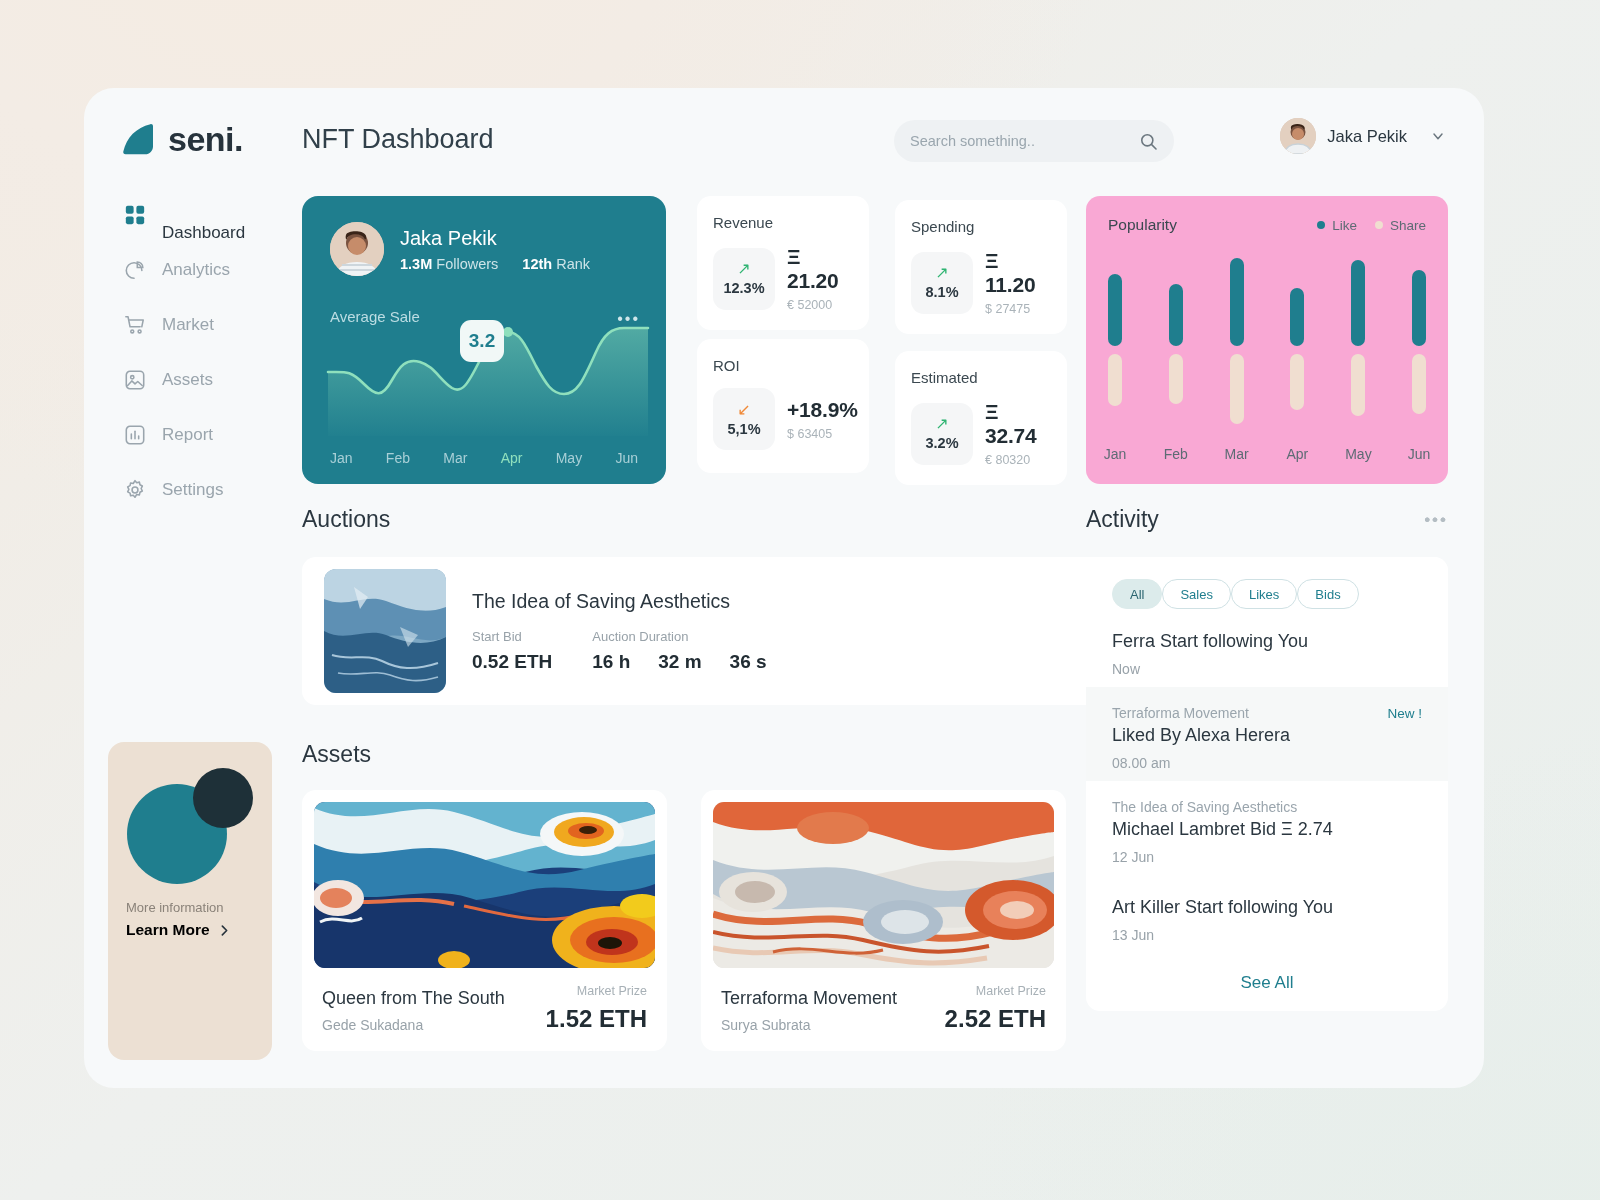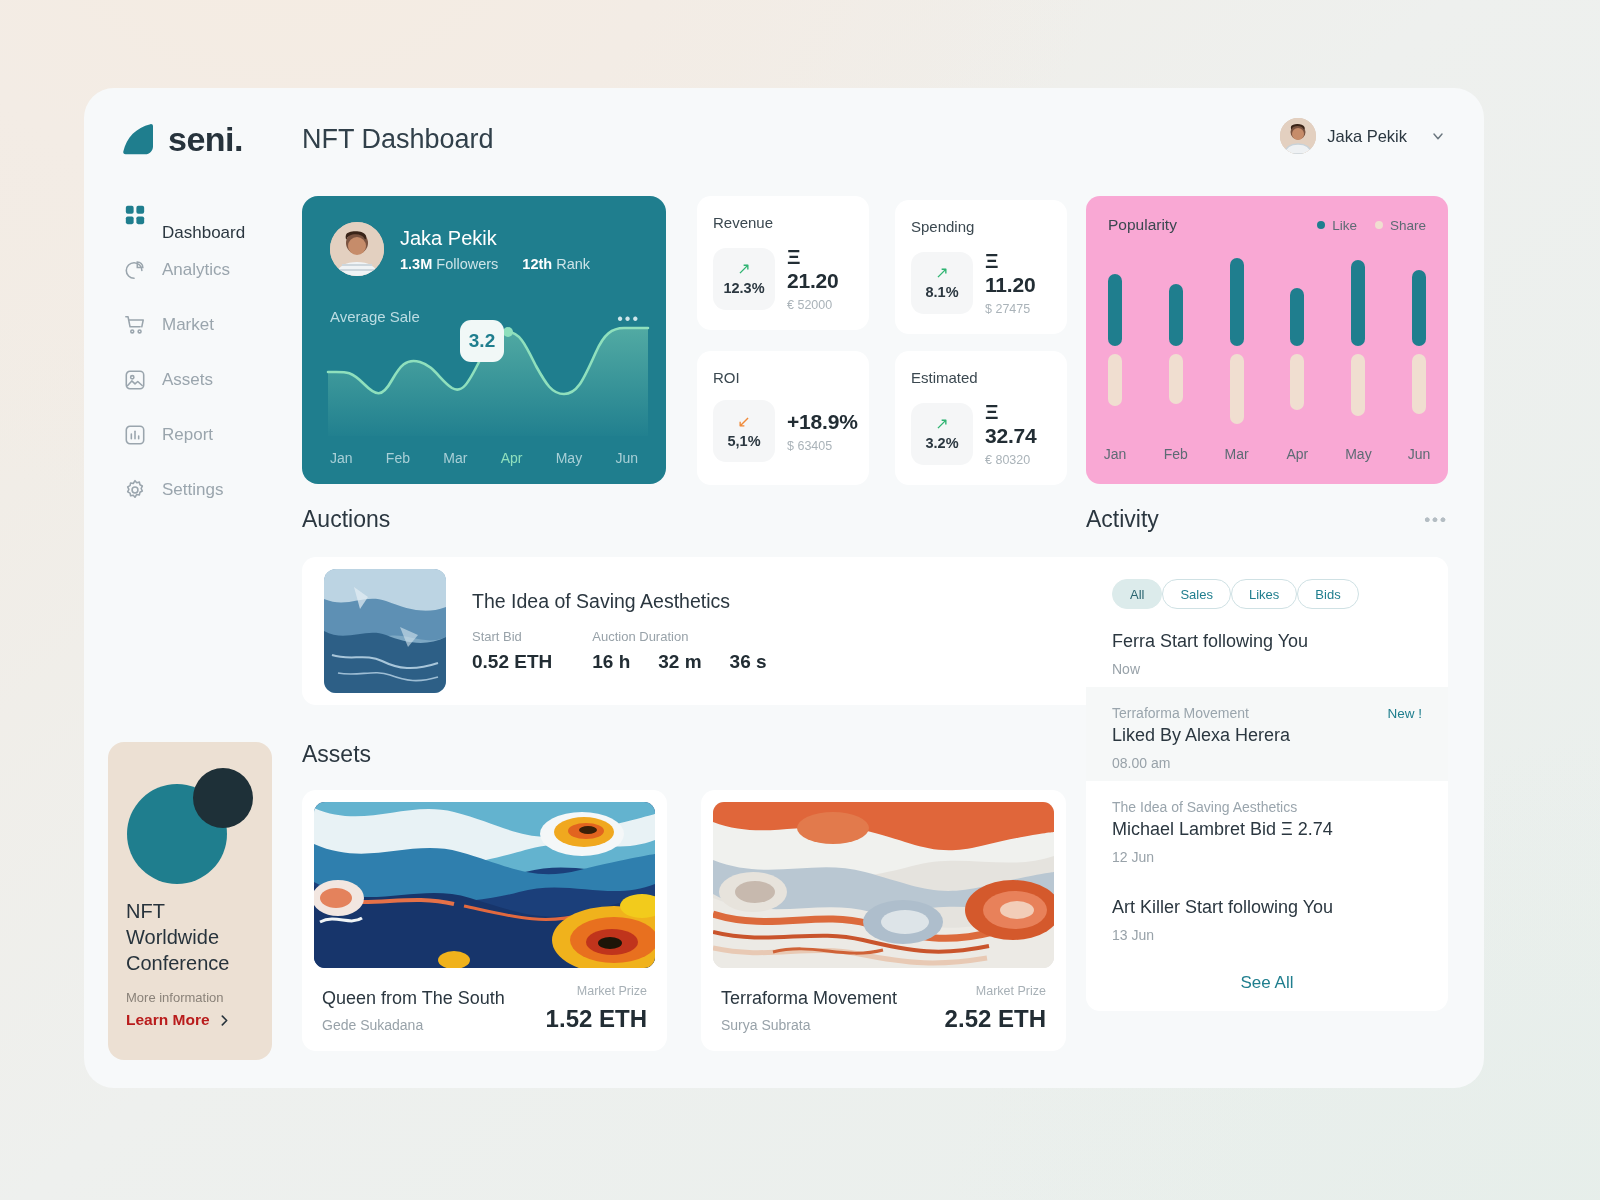--- a/index.html
+++ b/index.html
@@ -89,21 +89,21 @@
     border-radius: 50%; background: #1f7e8e;
   }
   .promo-c2 {
     position: absolute; right: 0; top: 0; width: 60px; height: 60px;
     border-radius: 50%; background: #1e3038;
   }
   .promo-title { font-size: 20px; line-height: 1.3; color: #27333c; font-weight: 400; }
   .promo-sub { margin-top: 14px; font-size: 13px; color: #8a8279; }
   .promo-link {
     margin-top: 6px; display: flex; align-items: center; gap: 8px;
-    font-size: 15.5px; color: #b91c1c; font-weight: 600; cursor: pointer;
+    font-size: 15.5px; color: #000000; font-weight: 600; cursor: pointer;
   }
 
   
   .main { position: absolute; left: 218px; top: 108px; right: 0; bottom: 0; }
 
   .row1 { position: absolute; left: 0; top: 0; right: 36px; height: 294px; }
 
   
   .profile-card {
     position: absolute; left: 0; top: 0; width: 364px; height: 288px;
@@ -248,20 +248,27 @@
   <div class="header">
     <div class="logo">
       <svg class="logo-mark" viewBox="0 0 34 34">
         <path d="M31 3.2C31 1.8 29.8.8 28.4 1.2 14.2 4.6 4.6 14.4 1.3 28.4c-.4 1.5.7 2.8 2.2 2.8h19.7c4.4 0 7.8-3.5 7.8-7.8V3.2z" fill="#1f7e8e"></path>
       </svg>
       <span class="logo-text">seni.</span>
     </div>
 
     <div class="page-title">NFT Dashboard</div>
 
+    <div class="search">
+      <input placeholder="Search something.." style="">
+      <svg class="search-icon" viewBox="0 0 24 24" fill="none" stroke="#6b777f" stroke-width="2">
+        <circle cx="10.5" cy="10.5" r="7"></circle>
+          <line x1="16" y1="16" x2="21.5" y2="21.5" stroke-linecap="round"></line>
+      </svg>
+    </div>
 
     <div class="user">
       <div class="avatar">
         <svg viewBox="0 0 36 36">
           <rect width="36" height="36" fill="#e3d0c0"></rect>
           <circle cx="18" cy="14" r="7.5" fill="#7a5340"></circle>
           <circle cx="18" cy="16" r="6" fill="#c68c6a"></circle>
           <path d="M11 8.5c1-3.5 12-3.5 13.5.5.6 1.6-.4 3-.9 2-1-2-3-3-6-3s-5.3 1.2-5.8 3c-.4 1.4-1.2-1-0.8-2.5z" fill="#3a2418"></path>
           <path d="M4 36c1.5-7 7-10 14-10s12.5 3 14 10z" fill="#eef1f3"></path>
           <path d="M4 36c1.5-7 7-10 14-10s12.5 3 14 10z" fill="none" stroke="#c9d2d8" stroke-width="1.5"></path>
@@ -329,21 +336,20 @@
         <path d="M12 1.8l1.9 2.2 2.9-.6.6 2.9 2.6 1.4-1.3 2.7 1.3 2.7-2.6 1.4-.6 2.9-2.9-.6L12 19.9l-1.9-2.2-2.9.6-.6-2.9-2.6-1.4 1.3-2.7-1.3-2.7 2.6-1.4.6-2.9 2.9.6z" stroke-linejoin="round"></path>
       </svg>
       <span class="lbl">Settings</span>
     </div>
 
     <div class="promo">
       <div class="promo-art">
         <div class="promo-c1"></div>
         <div class="promo-c2"></div>
       </div>
-      <div class="promo-title">NFT Worldwide Conference</div>
       <div class="promo-sub">More information</div>
       <div class="promo-link">
         <span>Learn More</span>
         <svg width="13" height="13" viewBox="0 0 24 24" fill="none" stroke="#27333c" stroke-width="3">
           <polyline points="8,4 16,12 8,20" stroke-linecap="round" stroke-linejoin="round"></polyline>
         </svg>
       </div>
     </div>
   </div>
 
@@ -426,21 +432,21 @@
             <span class="arw" style="color:#2fb472;">↗</span>
             <span class="pct">8.1%</span>
           </div>
           <div>
             <div class="stat-val">Ξ 11.20</div>
             <div class="stat-sub">$ 27475</div>
           </div>
         </div>
       </div>
 
-      <div class="stat" style="left:395px; top:155px;">
+      <div class="stat" style="left:395px; top:143px;">
         <div class="stat-title">ROI</div>
         <div class="stat-body">
           <div class="badge">
             <span class="arw" style="color:#f08a39;">↙</span>
             <span class="pct">5,1%</span>
           </div>
           <div>
             <div class="stat-val">+18.9%</div>
             <div class="stat-sub">$ 63405</div>
           </div>

